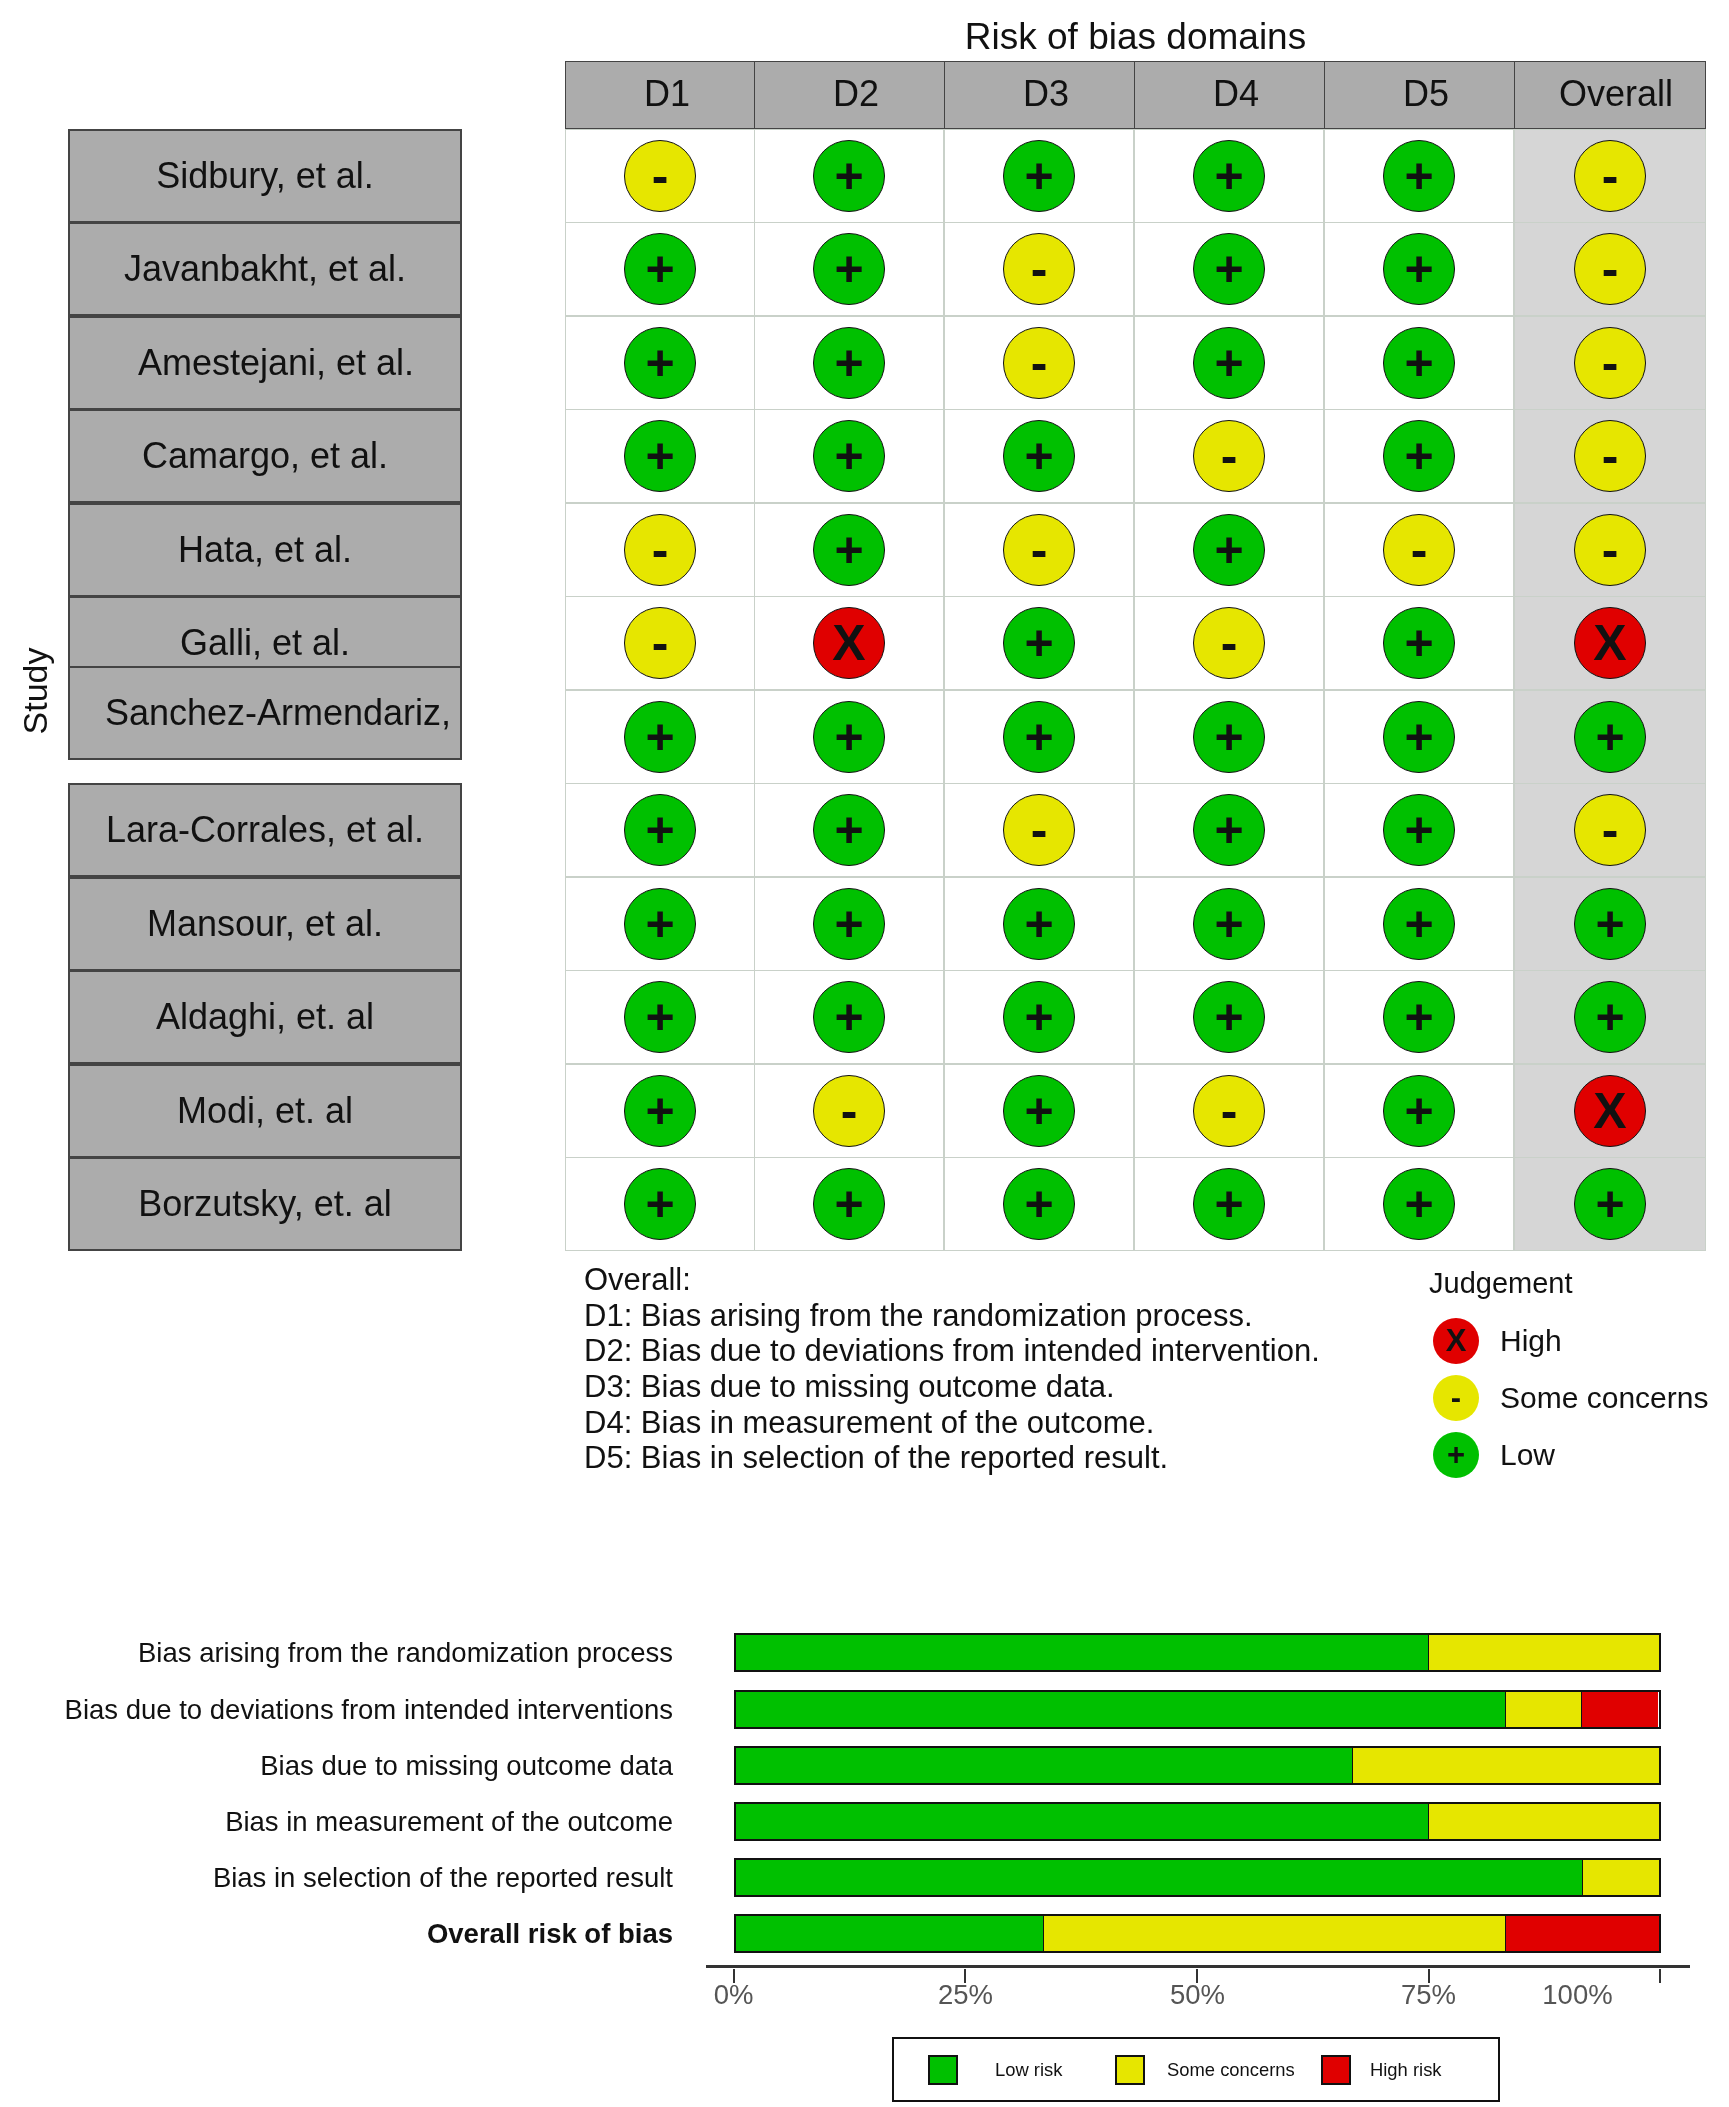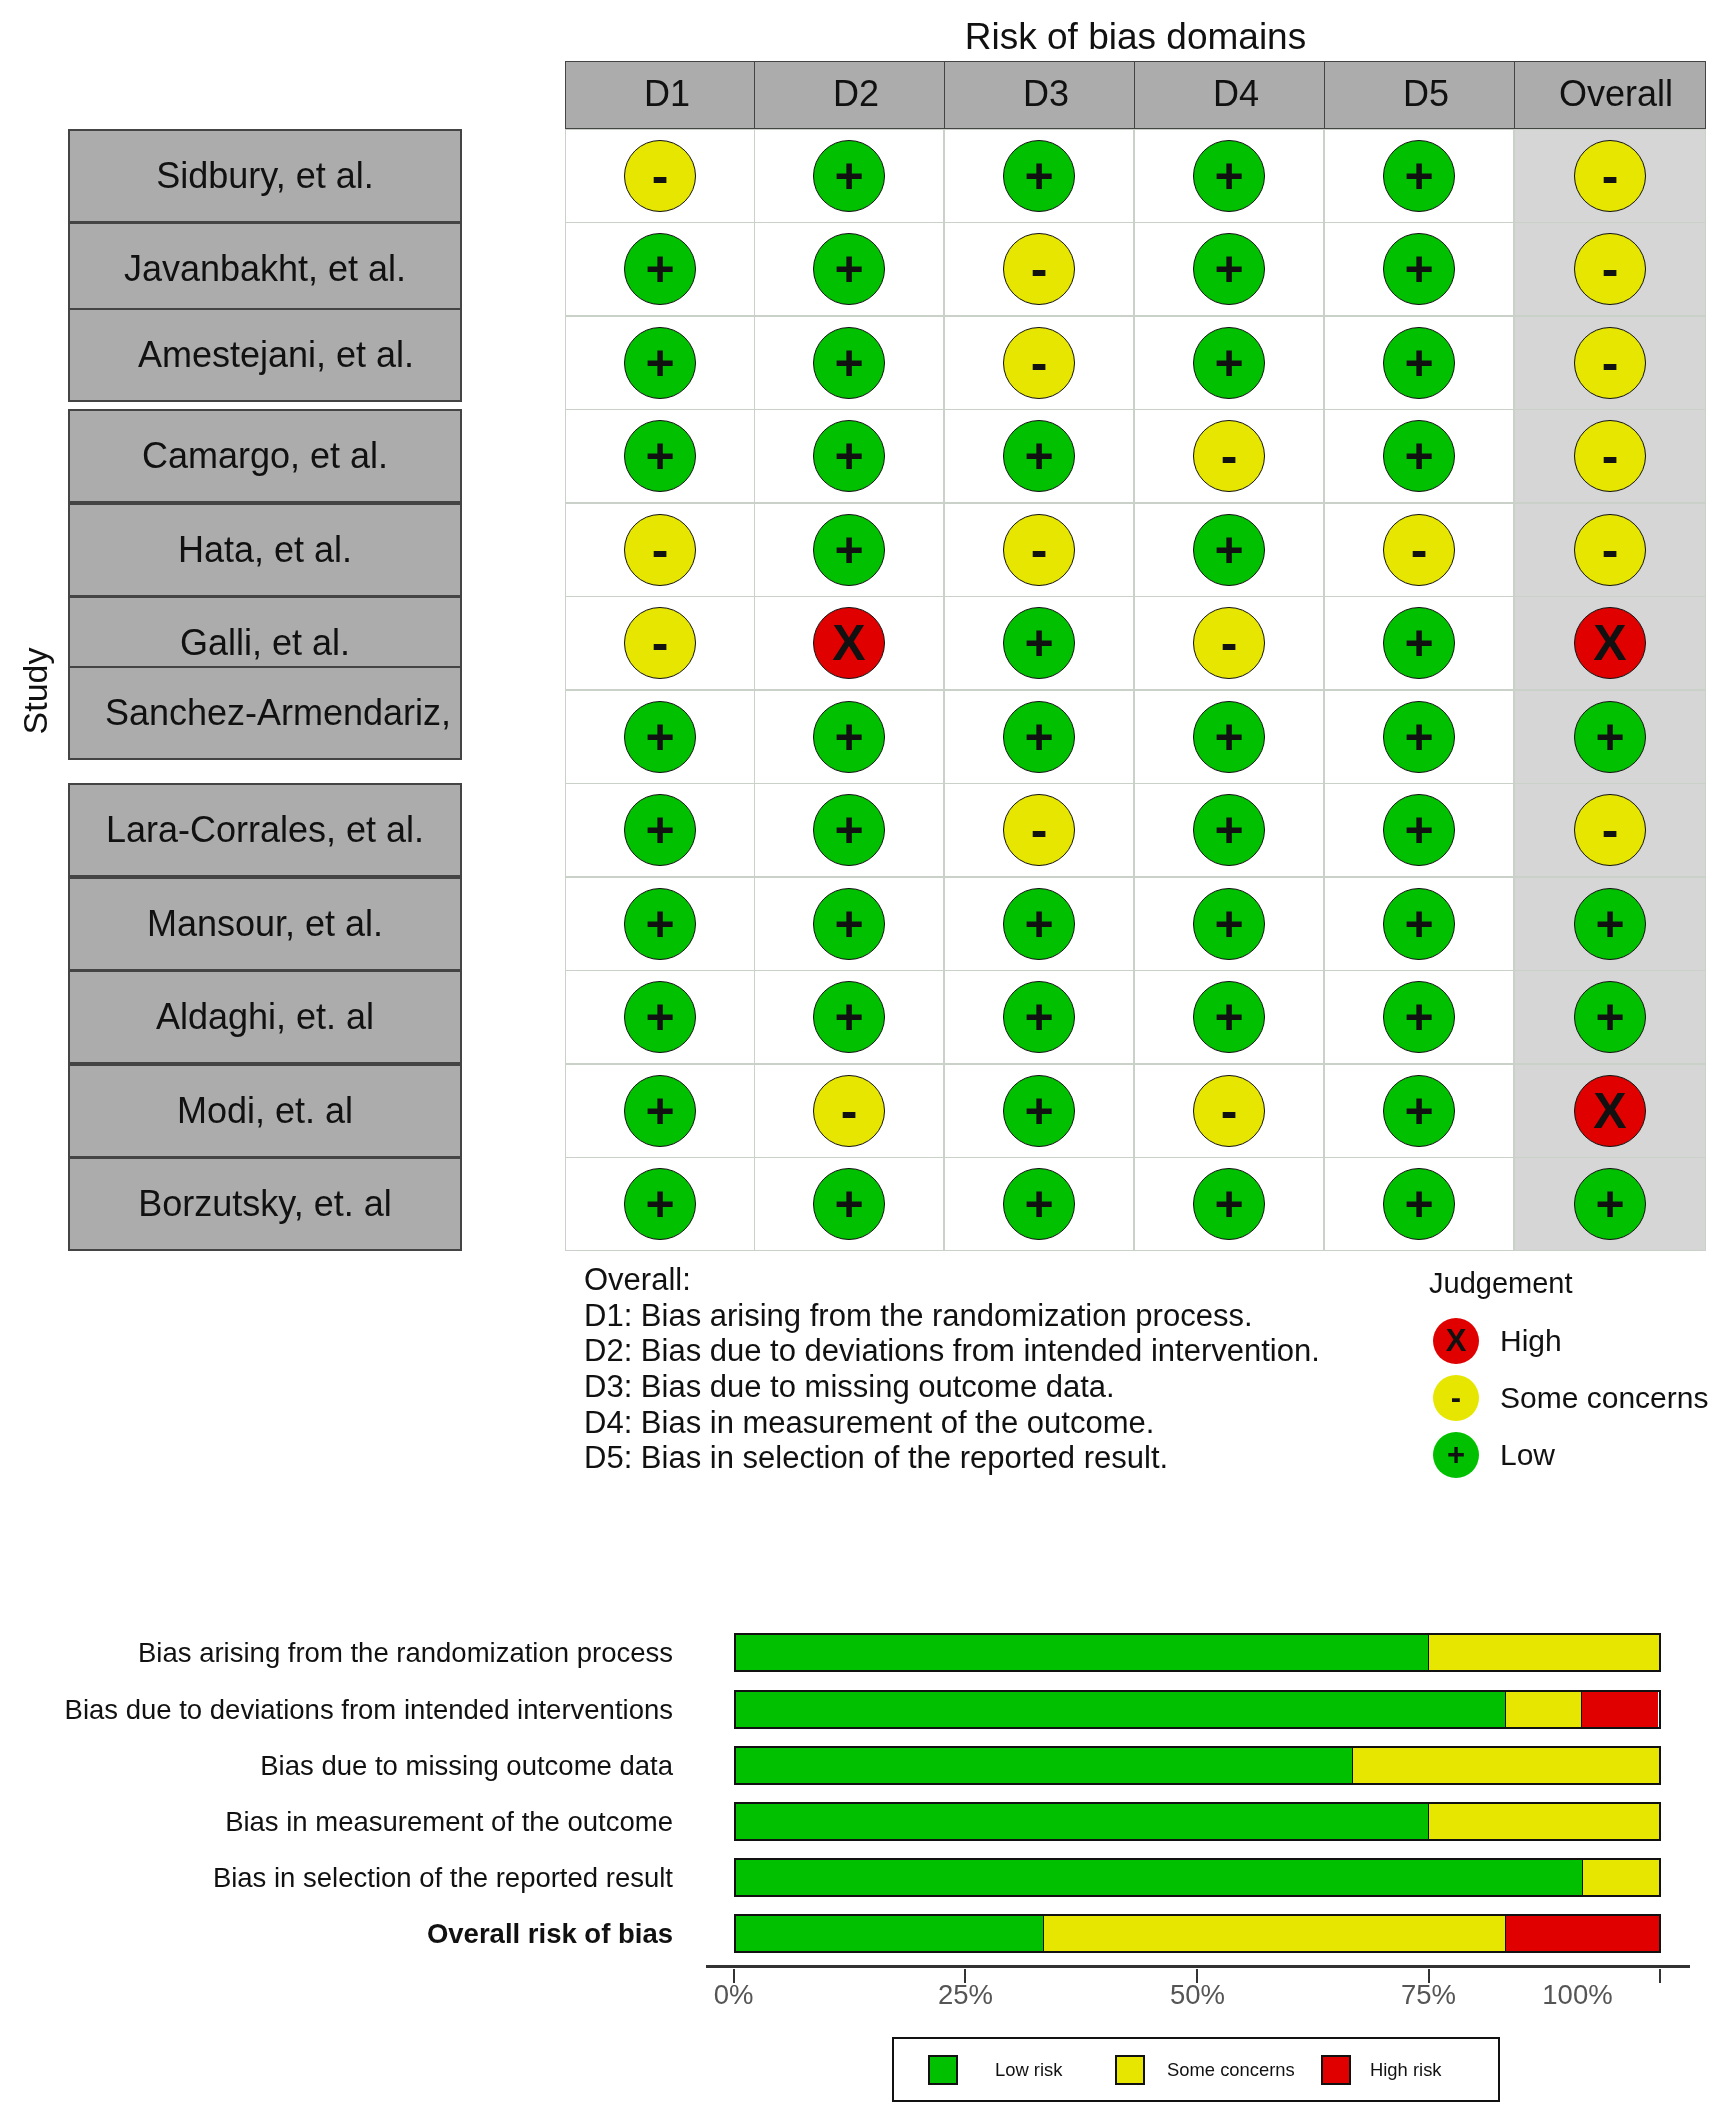--- a/index.html
+++ b/index.html
@@ -68,21 +68,21 @@
     </div>
     <div class="abs cell" style="left:1134px;top:222px;">
       <div class="dot" style="background:#00c000;">+</div>
     </div>
     <div class="abs cell" style="left:1324px;top:222px;">
       <div class="dot" style="background:#00c000;">+</div>
     </div>
     <div class="abs cell overall" style="left:1514px;top:222px;width:192px;">
       <div class="dot" style="background:#e6e600;">-</div>
     </div>
-    <div class="abs study" style="top:308px;line-height:89px;padding-left:22px;">Amestejani, et al.</div>
+    <div class="abs study" style="top:316px;line-height:89px;padding-left:22px;">Amestejani, et al.</div>
     <div class="abs cell" style="left:565px;top:316px;">
       <div class="dot" style="background:#00c000;">+</div>
     </div>
     <div class="abs cell" style="left:754px;top:316px;">
       <div class="dot" style="background:#00c000;">+</div>
     </div>
     <div class="abs cell" style="left:944px;top:316px;">
       <div class="dot" style="background:#e6e600;">-</div>
     </div>
     <div class="abs cell" style="left:1134px;top:316px;">

